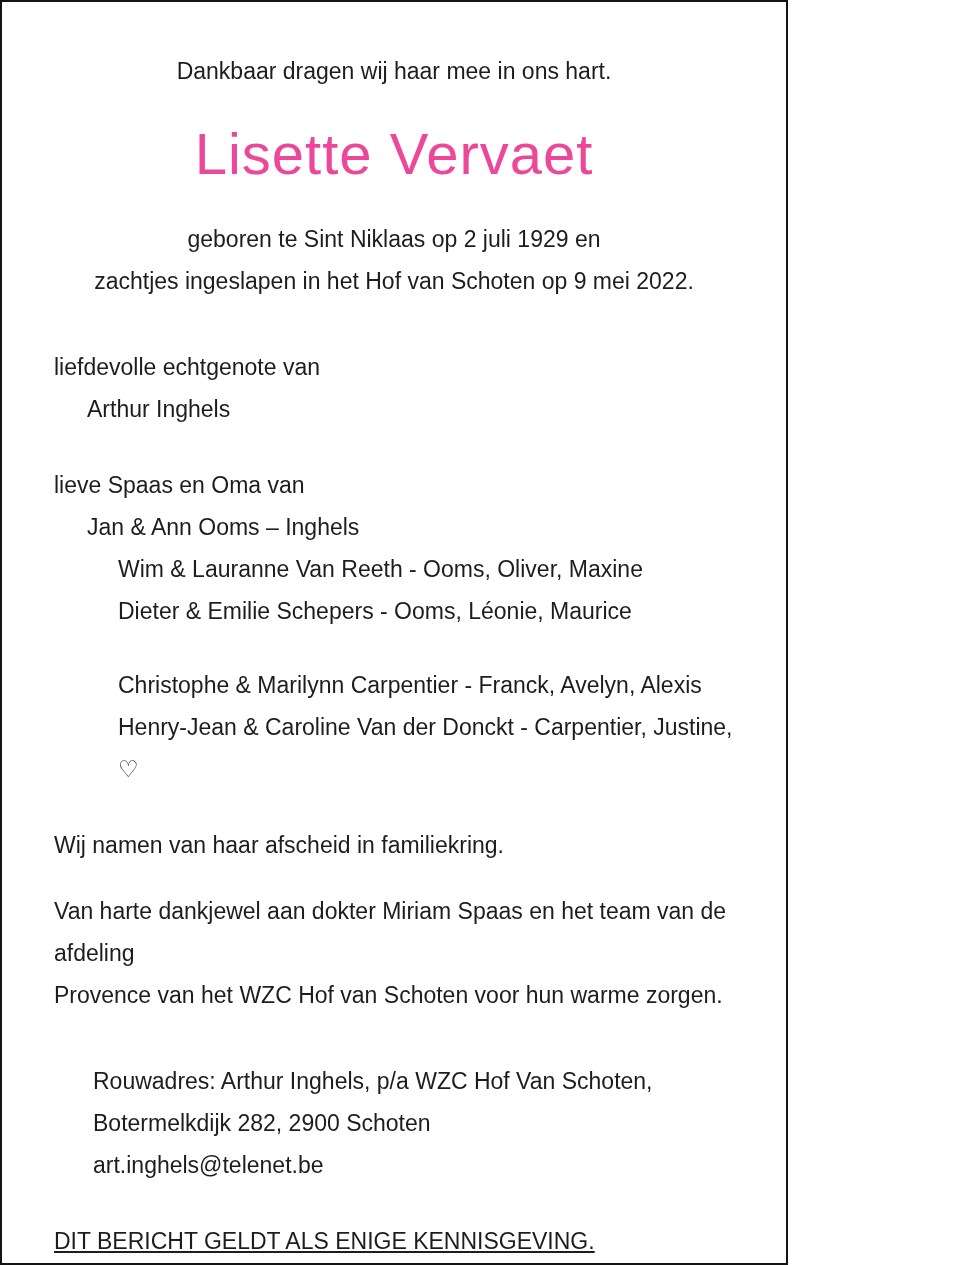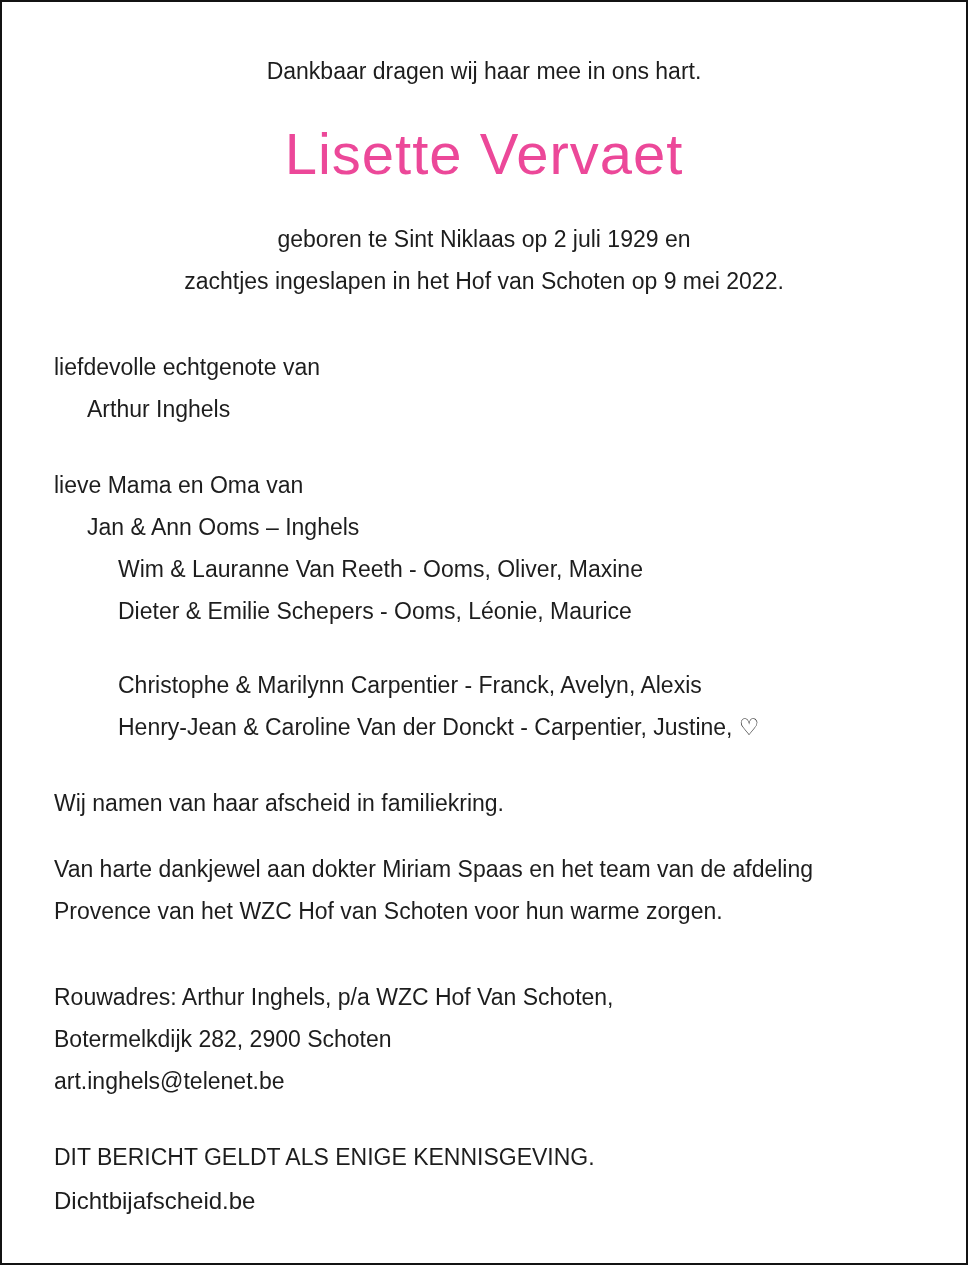--- a/index.html
+++ b/index.html
@@ -1,18 +1,18 @@
 <!DOCTYPE html>
 <html><head>
 <meta charset="utf-8">
 <style>
   * { margin: 0; padding: 0; box-sizing: border-box; }
   html, body { background: #ffffff; }
   .page {
-    width: 968px;
+    width: 788px;
     height: 1265px;
     background: #ffffff;
     border: 2px solid #131313;
     padding: 0 52px;
     overflow: hidden;
     font-family: "Liberation Sans", "DejaVu Sans", sans-serif;
     color: #1d1d1d;
     font-size: 23px;
     line-height: 42px;
     font-weight: 400;
@@ -26,22 +26,22 @@
     font-weight: 400;
     letter-spacing: 1px;
     color: #ec4899;
   }
   .dates   { margin-top: 28px; }
   .block-spouse  { margin-top: 44px; }
   .block-family  { margin-top: 34px; }
   .group2        { margin-top: 32px; }
   .block-farewell{ margin-top: 34px; }
   .block-thanks  { margin-top: 24px; }
-  .block-address { margin-top: 44px; }
-  .block-final   { margin-top: 34px; }
+  .block-address { margin-top: 44px; margin-left: 39px; }
+  .block-final   { margin-top: 34px; text-decoration: underline; }
   .indent1 { padding-left: 33px; }
   .indent2 { padding-left: 64px; }
   .website {
     text-align: left;
     margin-top: 2px;
     font-size: 24px;
   }
 </style>
 </head>
 <body>
@@ -56,21 +56,21 @@
     <div>geboren te Sint Niklaas op 2 juli 1929 en</div>
     <div>zachtjes ingeslapen in het Hof van Schoten op 9 mei 2022.</div>
   </div>
 
   <div class="block-spouse">
     <div>liefdevolle echtgenote van</div>
     <div class="indent1">Arthur Inghels</div>
   </div>
 
   <div class="block-family">
-    <div>lieve Mama en Oma van</div>
+    <div>lieve Spaas en Oma van</div>
 
     <div>
       <div class="indent1">Jan &amp; Ann Ooms – Inghels</div>
       <div class="indent2">Wim &amp; Lauranne Van Reeth - Ooms, Oliver, Maxine</div>
       <div class="indent2">Dieter &amp; Emilie Schepers - Ooms, Léonie, Maurice</div>
     </div>
 
     <div class="group2">
       <div class="indent2">Christophe &amp; Marilynn Carpentier - Franck, Avelyn, Alexis</div>
       <div class="indent2">Henry-Jean &amp; Caroline Van der Donckt - Carpentier, Justine, ♡</div>

